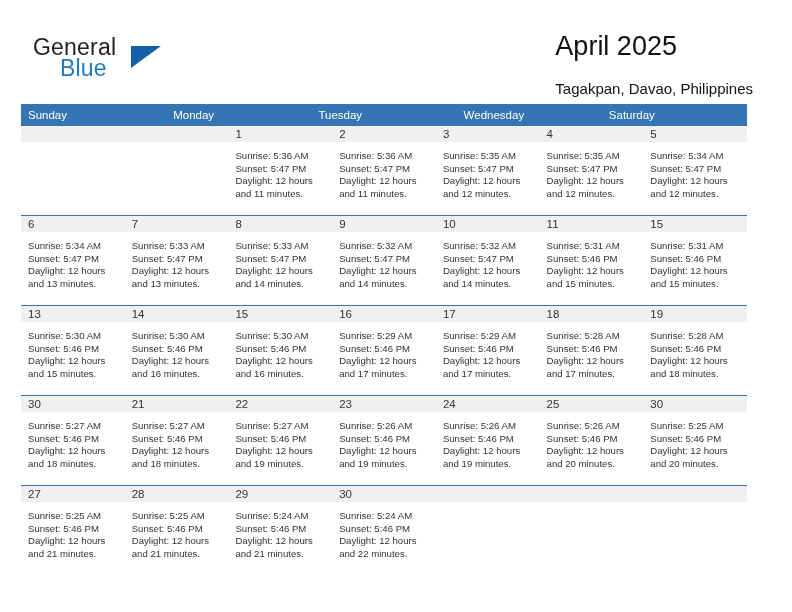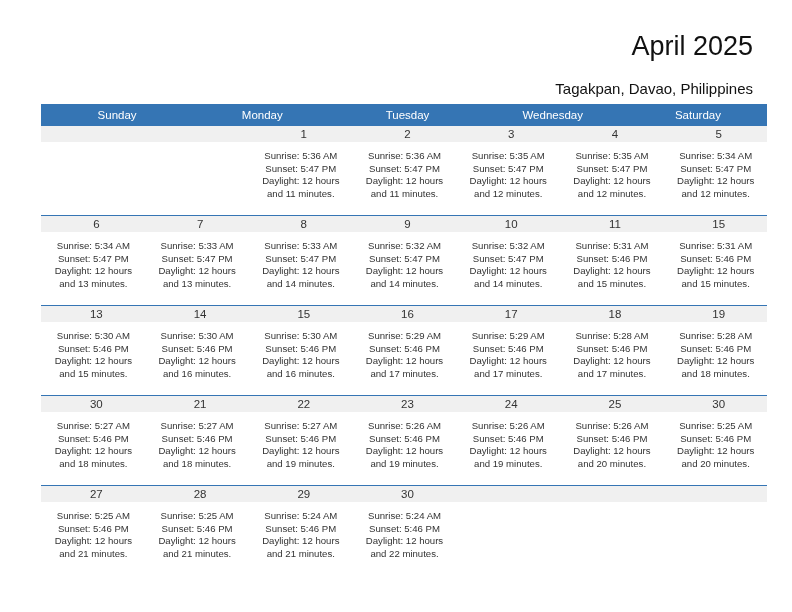--- a/index.html
+++ b/index.html
@@ -61,43 +61,41 @@
     width: 0;
     height: 0;
     border-left: 30px solid #1261a8;
     border-bottom: 22px solid transparent;
   }
 
   .title-block {
     position: absolute;
     right: 39px;
     top: 30px;
-    text-align: right;
   }
   .cal-title {
     font-size: 27px;
     color: #111111;
     line-height: 32px;
     white-space: nowrap;
   }
   .cal-subtitle {
     margin-top: 18px;
     font-size: 15px;
     color: #111111;
     line-height: 18px;
     white-space: nowrap;
   }
 
   
   .calendar {
     position: absolute;
-    left: 41px;
+    left: 21px;
     top: 104px;
     width: 726px;
-    text-align: center;
   }
   .weekday-row {
     display: flex;
     width: 726px;
     height: 22px;
     background: #3575b4;
   }
   .weekday {
     flex: 1 1 0;
     box-sizing: border-box;
@@ -151,20 +149,25 @@
   .day-body .daylight {
     white-space: normal;
   }
 </style>
 </head>
 <body>
 
 <div class="page">
 
   <div class="header">
+    <div class="brand">
+      <span class="brand-general">General</span>
+      <span class="brand-triangle"></span>
+      <span class="brand-blue">Blue</span>
+    </div>
 
     <div class="title-block">
       <div class="cal-title">April 2025</div>
       <div class="cal-subtitle">Tagakpan, Davao, Philippines</div>
     </div>
   </div>
 
   <div class="calendar">
     <div class="weekday-row" id="weekday-row">
         <div class="weekday">Sunday</div>

